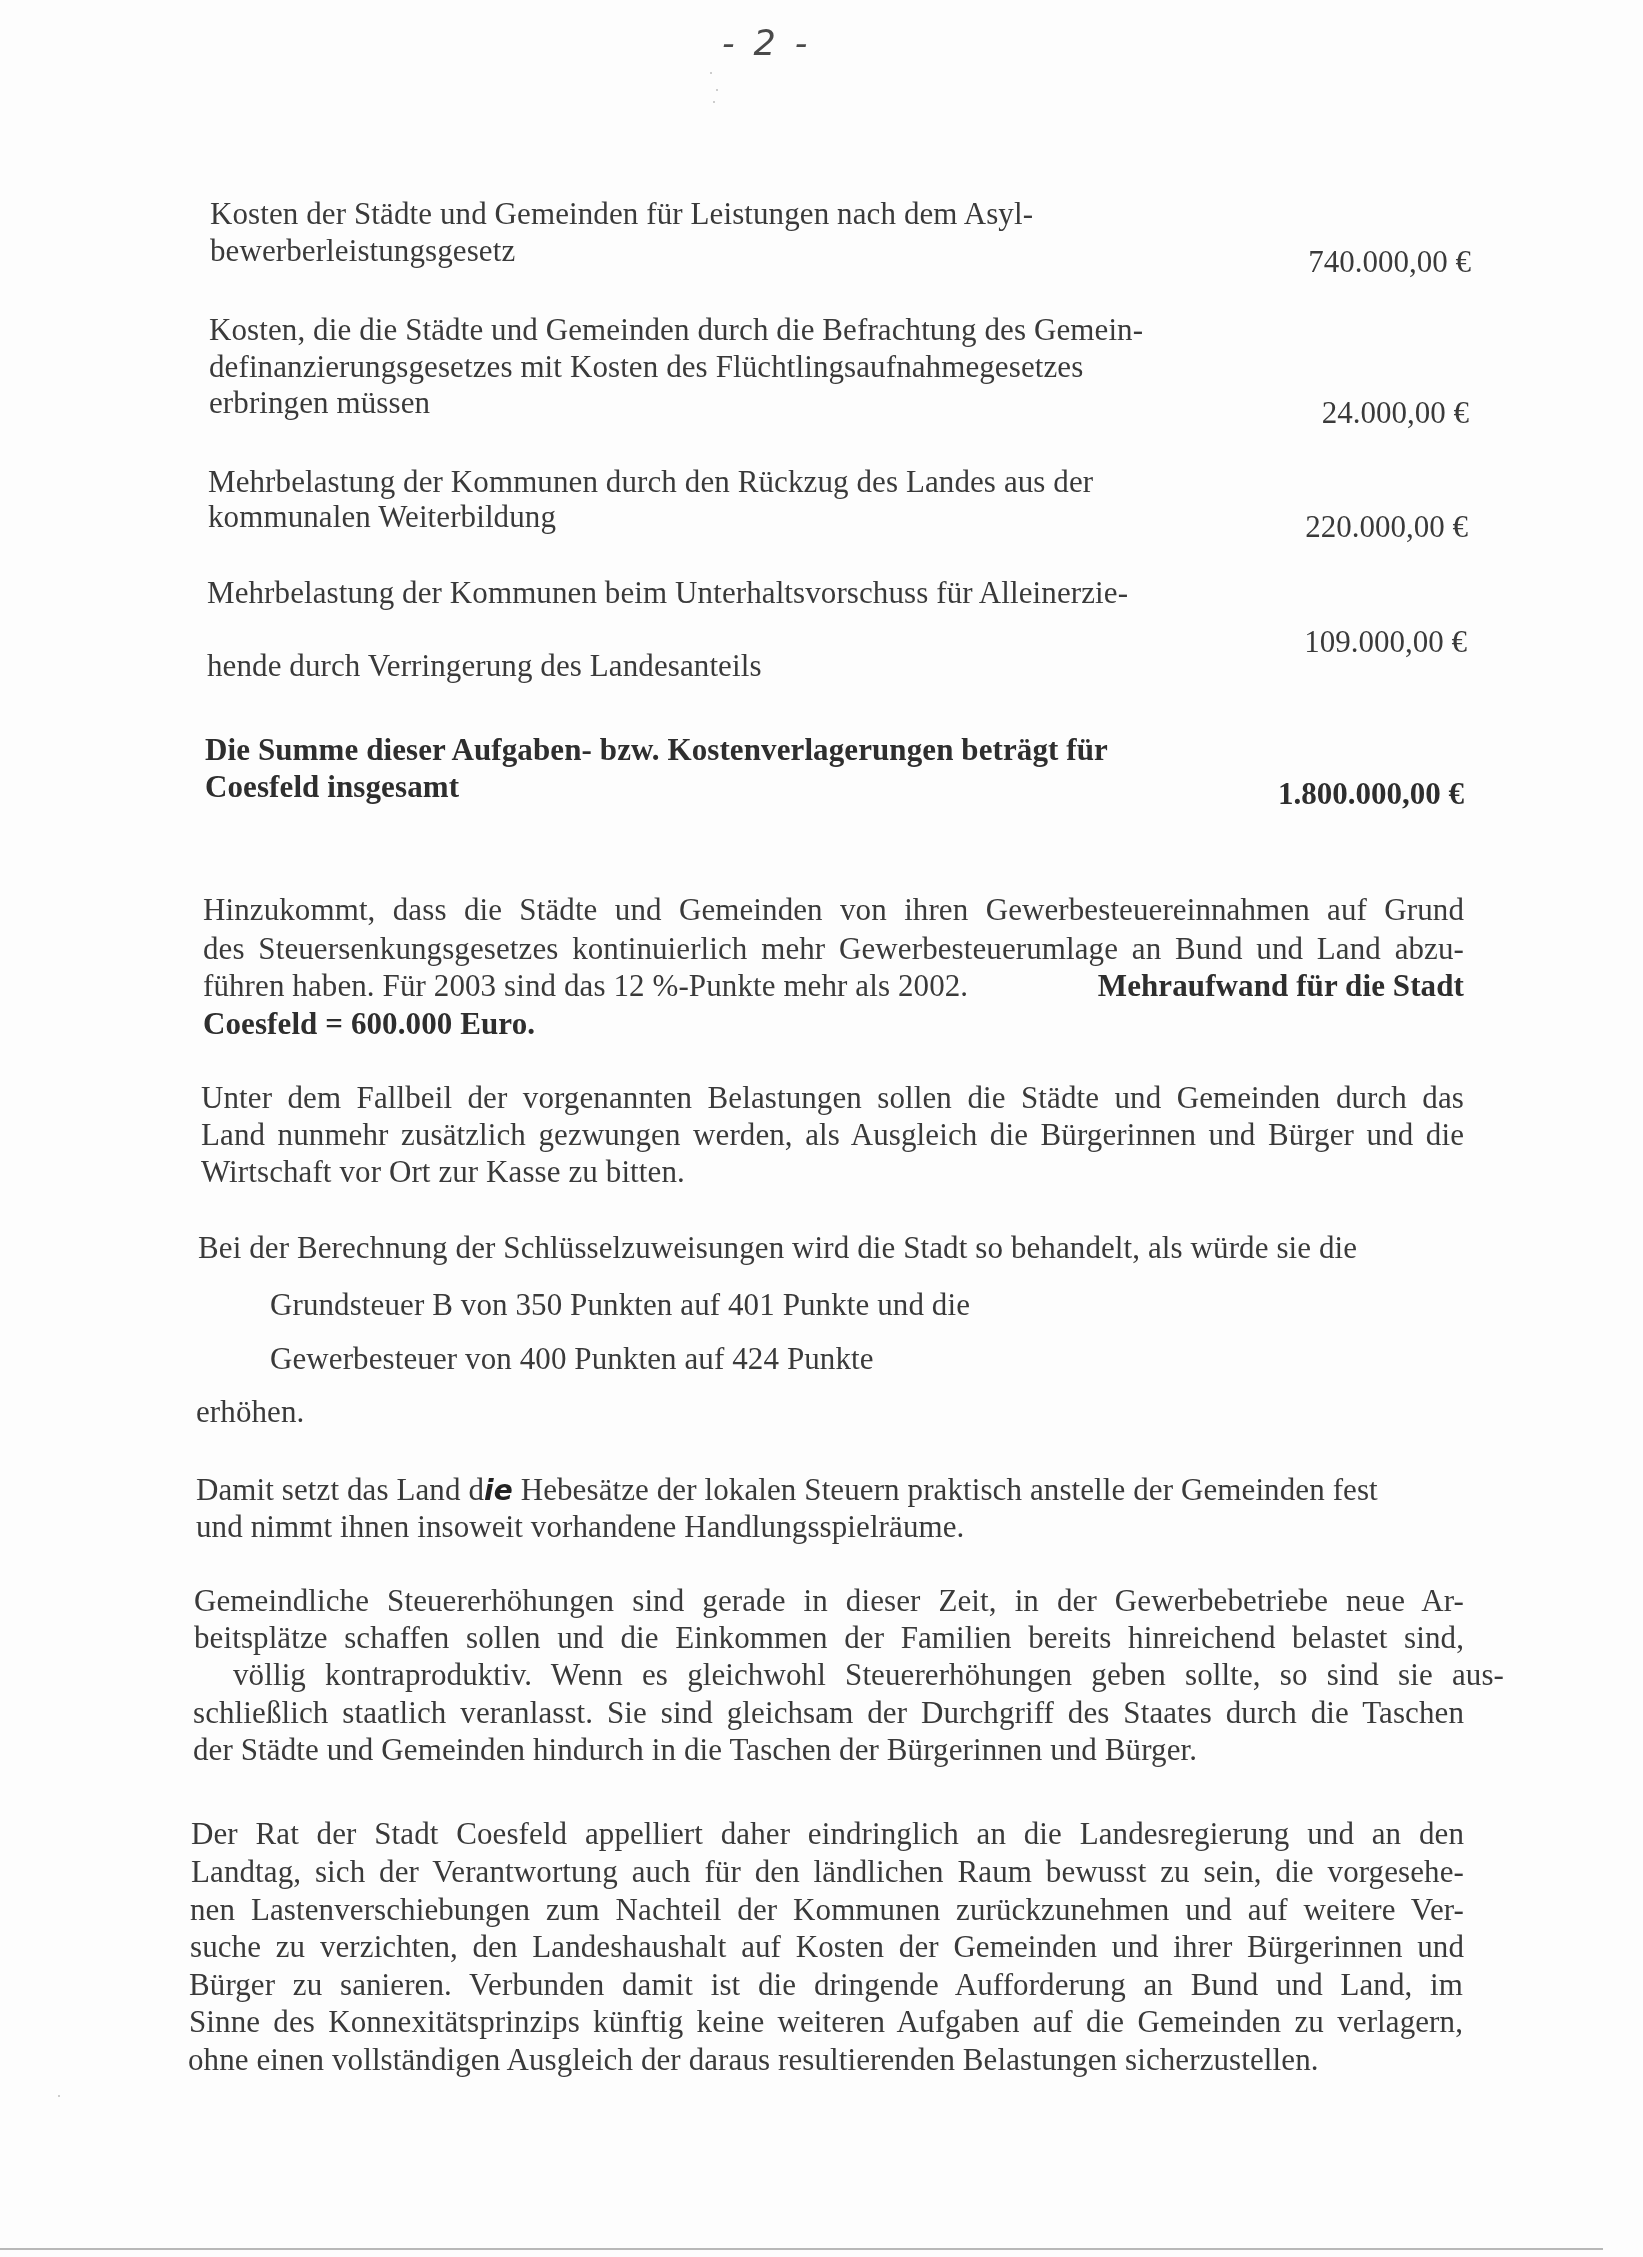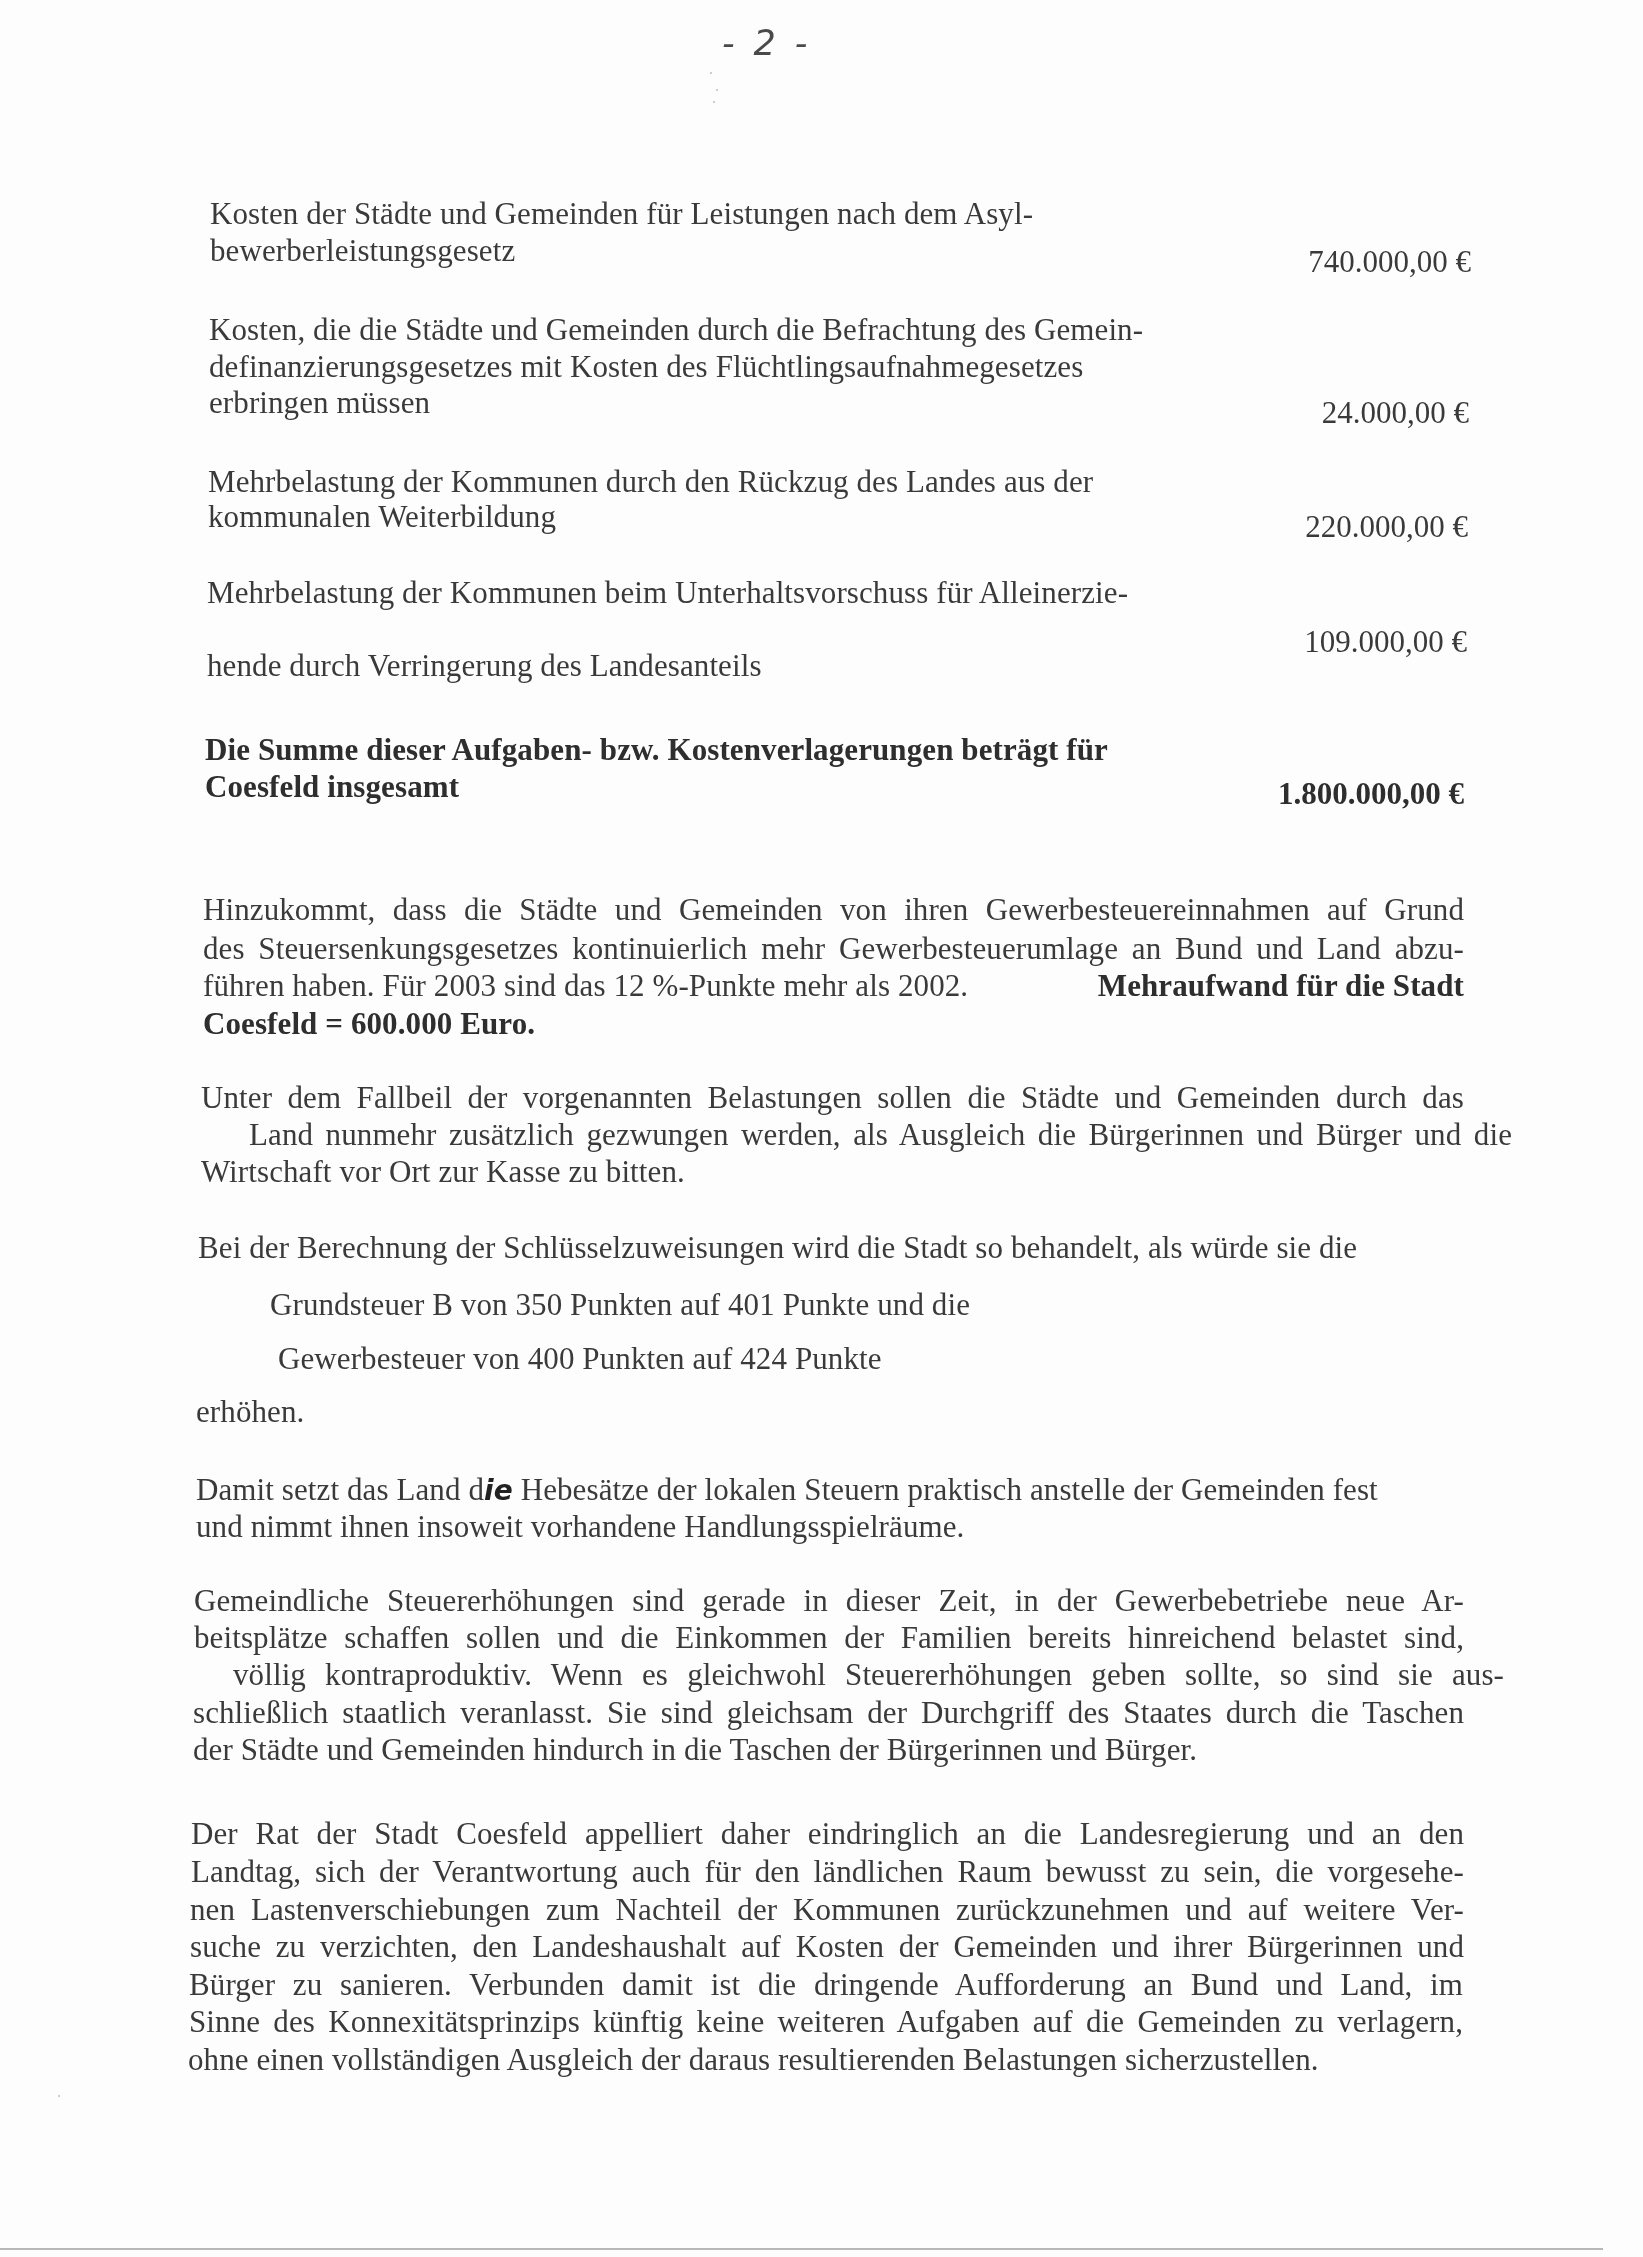--- a/index.html
+++ b/index.html
@@ -59,28 +59,28 @@
     <div class="ln jl" style="left:203px; width:1261px; top:929px;">des Steuersenkungsgesetzes kontinuierlich mehr Gewerbesteuerumlage an Bund und Land abzu-</div>
     <div class="ln" style="left:203px; width:1261px; top:966px; display:flex; justify-content:space-between;">
       <span>führen haben. Für 2003 sind das 12 %-Punkte mehr als 2002.</span>
       <span class="b">Mehraufwand für die Stadt</span>
     </div>
     <div class="ln b" style="left:203px; top:1004px;">Coesfeld = 600.000 Euro.</div>
   </div>
 
   <div>
     <div class="ln jl" style="left:201px; width:1263px; top:1078px;">Unter dem Fallbeil der vorgenannten Belastungen sollen die Städte und Gemeinden durch das</div>
-    <div class="ln jl" style="left:201px; width:1263px; top:1115px;margin-left:48px;">Land nunmehr zusätzlich gezwungen werden, als Ausgleich die Bürgerinnen und Bürger und die</div>
+    <div class="ln jl" style="left:201px; width:1263px; top:1115px;">Land nunmehr zusätzlich gezwungen werden, als Ausgleich die Bürgerinnen und Bürger und die</div>
     <div class="ln" style="left:201px; top:1152px;">Wirtschaft vor Ort zur Kasse zu bitten.</div>
   </div>
 
   <div>
     <div class="ln" style="left:198px; top:1228px;">Bei der Berechnung der Schlüsselzuweisungen wird die Stadt so behandelt, als würde sie die</div>
     <div class="ln" style="left:270px; top:1285px;">Grundsteuer B von 350 Punkten auf 401 Punkte und die</div>
-    <div class="ln" style="left:278px; top:1339px;">Gewerbesteuer von 400 Punkten auf 424 Punkte</div>
+    <div class="ln" style="left:270px; top:1339px;">Gewerbesteuer von 400 Punkten auf 424 Punkte</div>
     <div class="ln" style="left:196px; top:1392px;">erhöhen.</div>
   </div>
 
   <div>
     <div class="ln" style="left:196px; width:1268px; top:1470px; display:flex; justify-content:space-between;">
       <span><span>Damit setzt das Land d</span><span class="hand">ie</span><span> Hebesätze der lokalen Steuern praktisch anstelle der Gemeinden fest</span></span>
     </div>
     <div class="ln" style="left:196px; top:1507px;">und nimmt ihnen insoweit vorhandene Handlungsspielräume.</div>
   </div>
 

